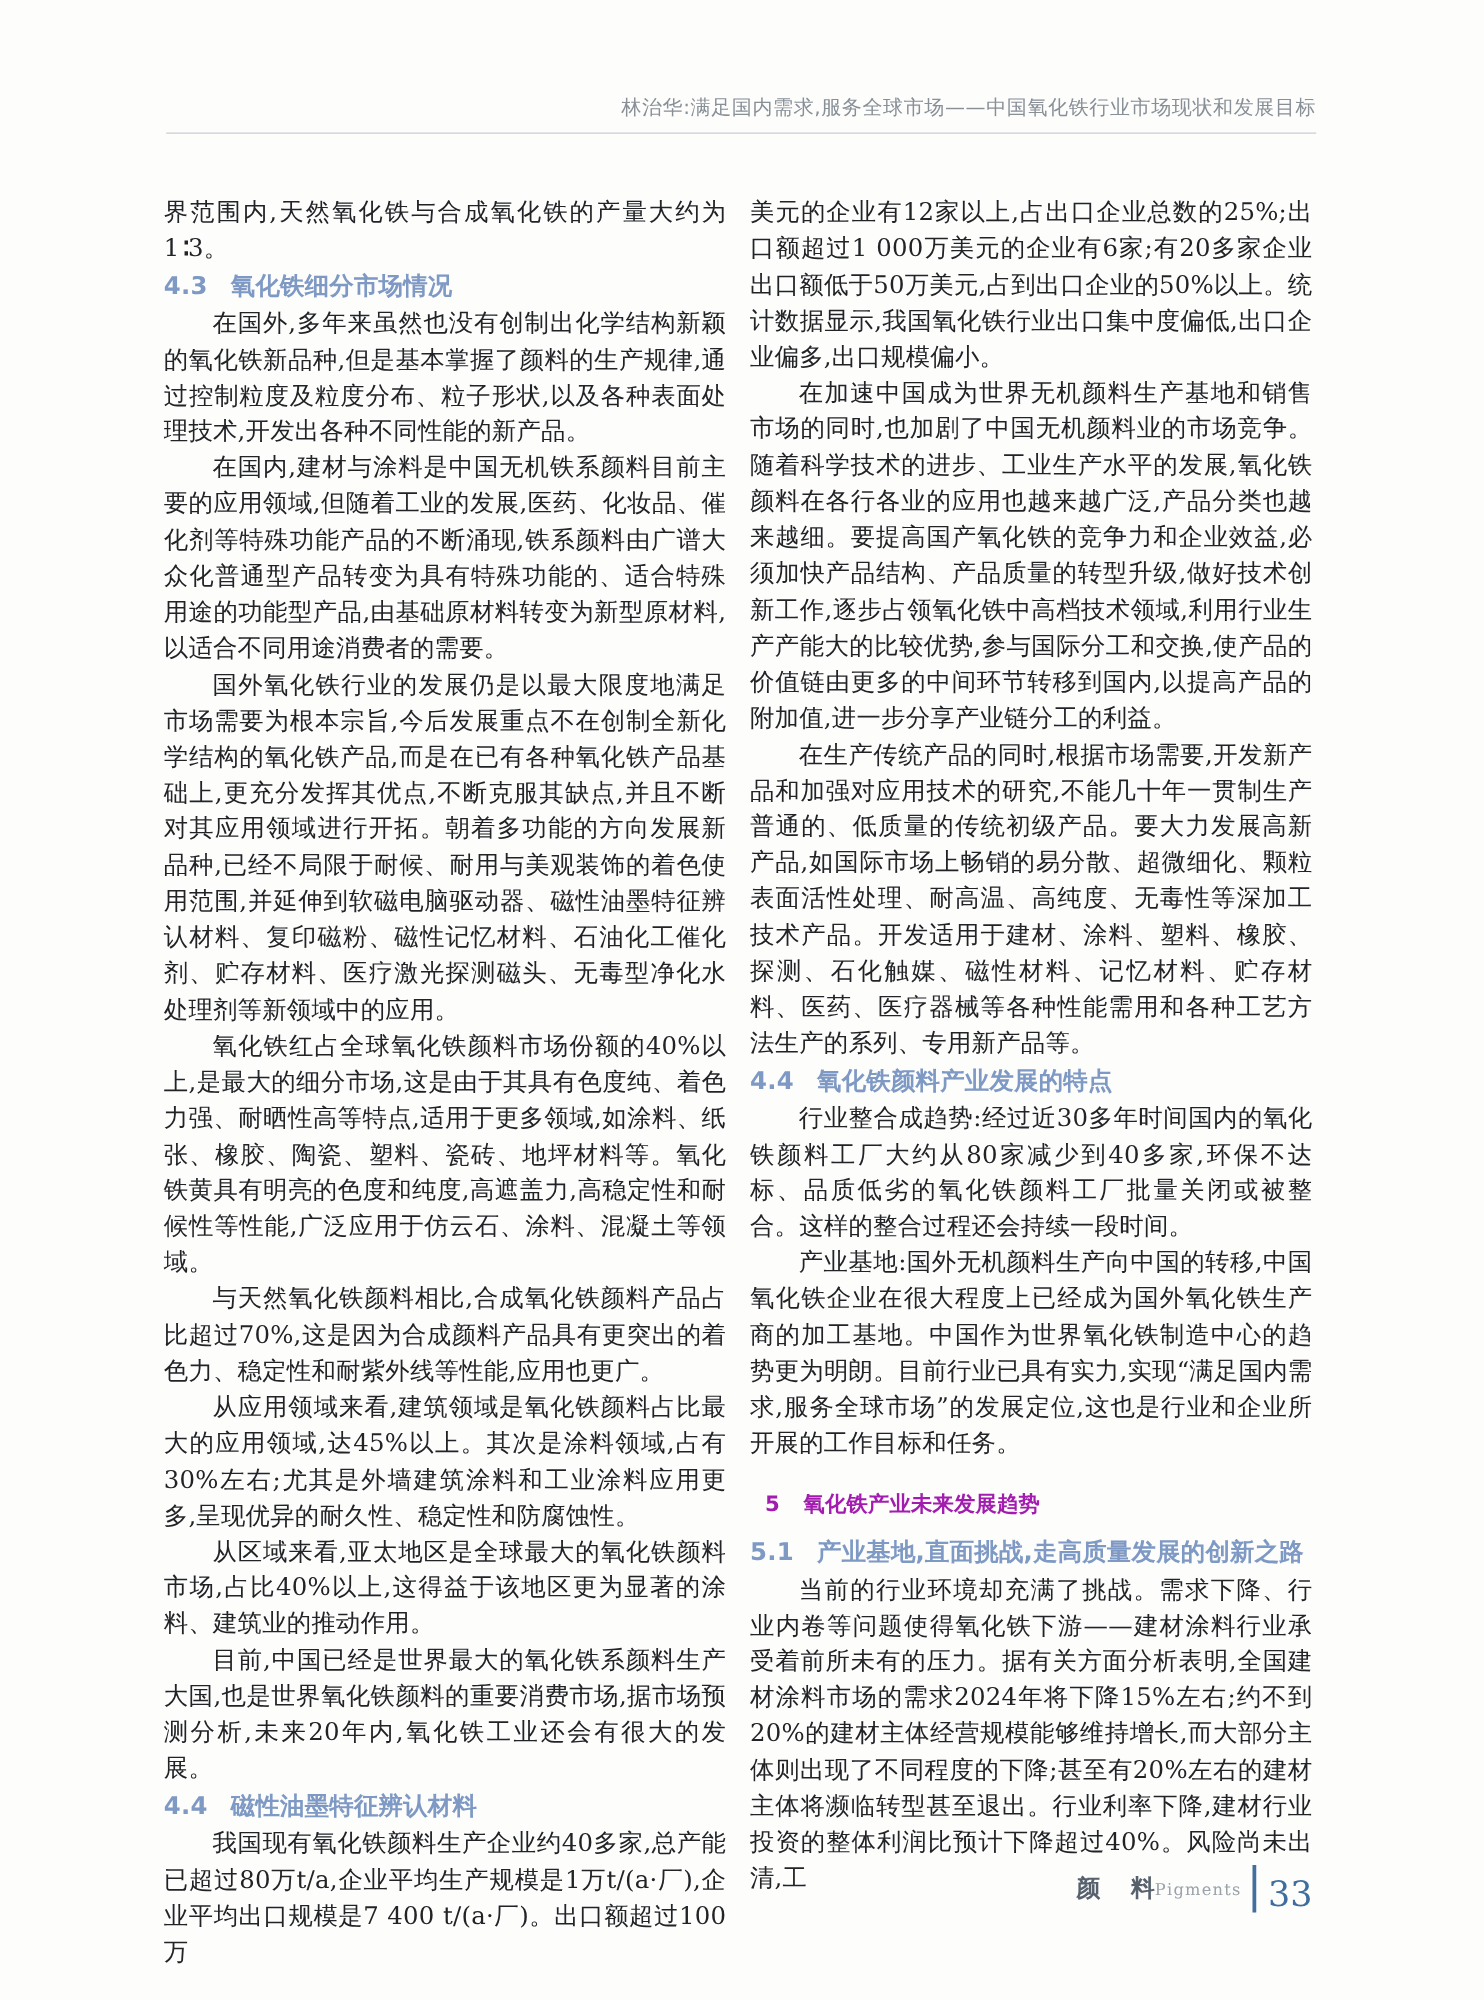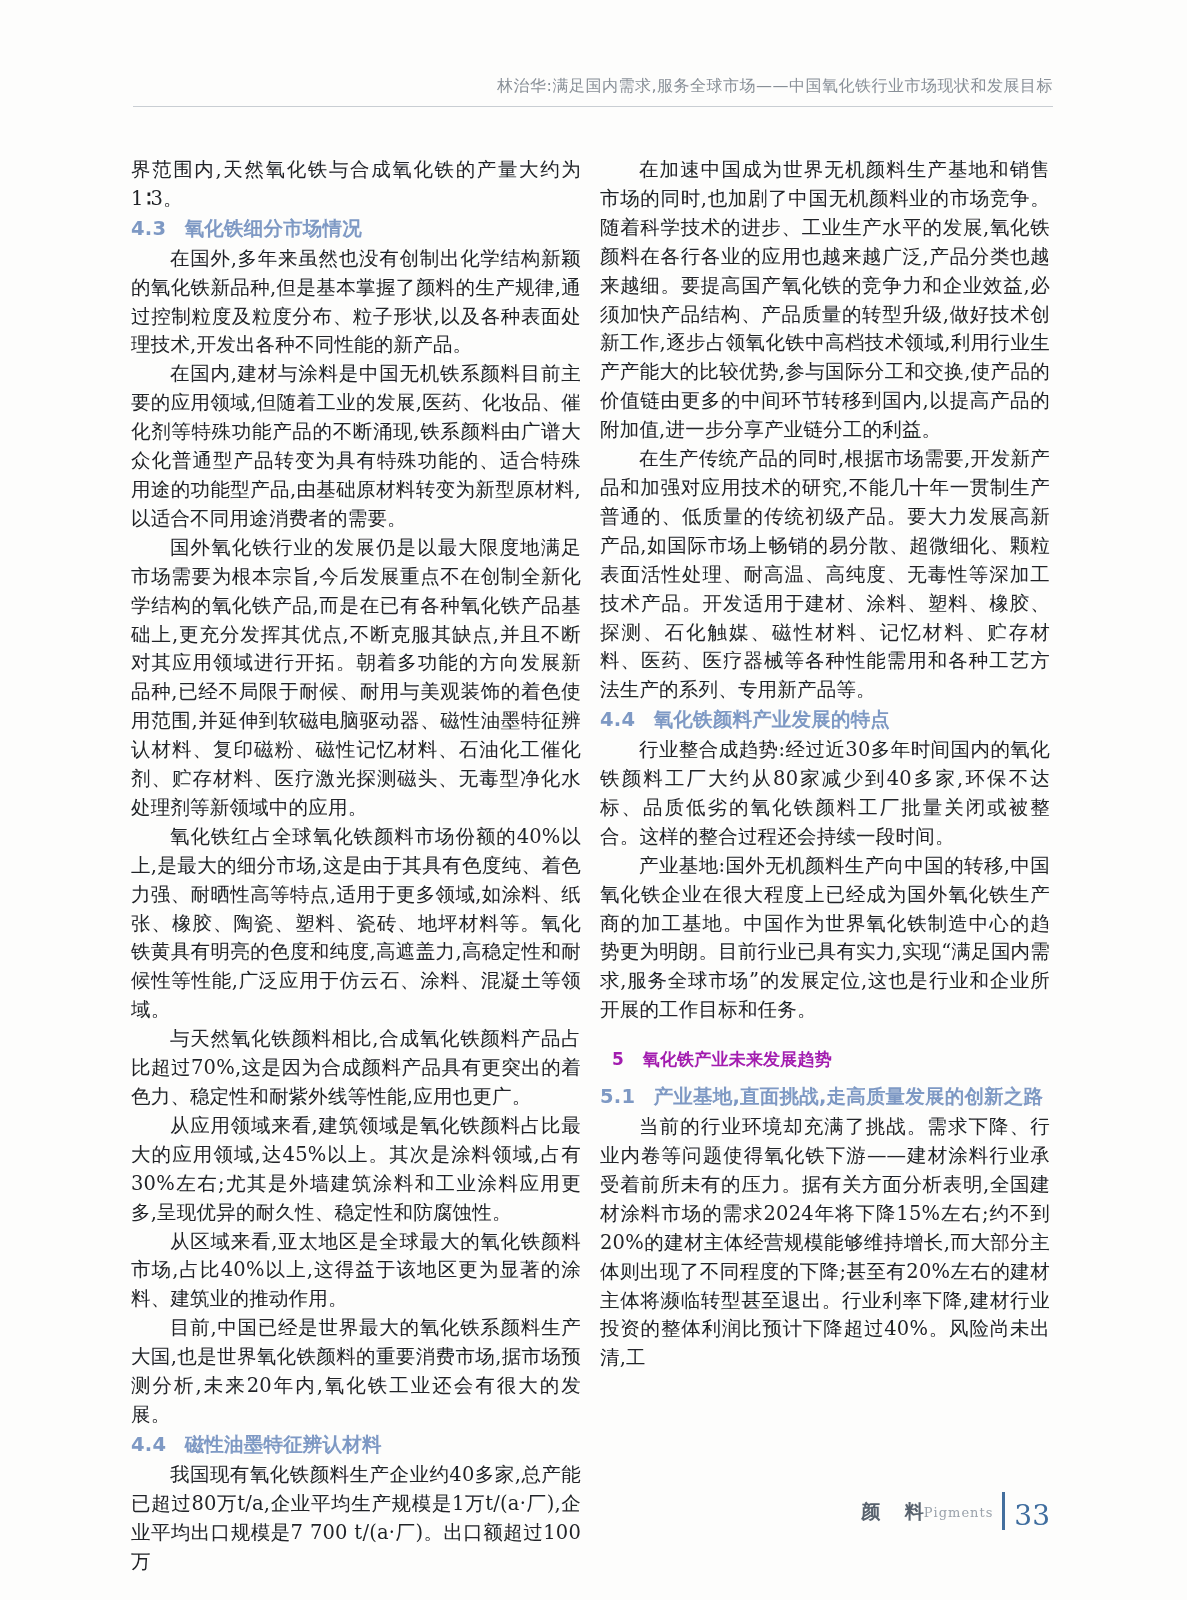--- a/index.html
+++ b/index.html
@@ -75,23 +75,24 @@
     <div class="h2"><span class="hnum">4.3</span><span class="htitle">氧化铁细分市场情况</span></div>
     <p class="para">在国外,多年来虽然也没有创制出化学结构新颖的氧化铁新品种,但是基本掌握了颜料的生产规律,通过控制粒度及粒度分布、粒子形状,以及各种表面处理技术,开发出各种不同性能的新产品。</p>
     <p class="para">在国内,建材与涂料是中国无机铁系颜料目前主要的应用领域,但随着工业的发展,医药、化妆品、催化剂等特殊功能产品的不断涌现,铁系颜料由广谱大众化普通型产品转变为具有特殊功能的、适合特殊用途的功能型产品,由基础原材料转变为新型原材料,以适合不同用途消费者的需要。</p>
     <p class="para">国外氧化铁行业的发展仍是以最大限度地满足市场需要为根本宗旨,今后发展重点不在创制全新化学结构的氧化铁产品,而是在已有各种氧化铁产品基础上,更充分发挥其优点,不断克服其缺点,并且不断对其应用领域进行开拓。朝着多功能的方向发展新品种,已经不局限于耐候、耐用与美观装饰的着色使用范围,并延伸到软磁电脑驱动器、磁性油墨特征辨认材料、复印磁粉、磁性记忆材料、石油化工催化剂、贮存材料、医疗激光探测磁头、无毒型净化水处理剂等新领域中的应用。</p>
     <p class="para">氧化铁红占全球氧化铁颜料市场份额的40%以上,是最大的细分市场,这是由于其具有色度纯、着色力强、耐晒性高等特点,适用于更多领域,如涂料、纸张、橡胶、陶瓷、塑料、瓷砖、地坪材料等。氧化铁黄具有明亮的色度和纯度,高遮盖力,高稳定性和耐候性等性能,广泛应用于仿云石、涂料、混凝土等领域。</p>
     <p class="para">与天然氧化铁颜料相比,合成氧化铁颜料产品占比超过70%,这是因为合成颜料产品具有更突出的着色力、稳定性和耐紫外线等性能,应用也更广。</p>
     <p class="para">从应用领域来看,建筑领域是氧化铁颜料占比最大的应用领域,达45%以上。其次是涂料领域,占有30%左右;尤其是外墙建筑涂料和工业涂料应用更多,呈现优异的耐久性、稳定性和防腐蚀性。</p>
     <p class="para">从区域来看,亚太地区是全球最大的氧化铁颜料市场,占比40%以上,这得益于该地区更为显著的涂料、建筑业的推动作用。</p>
     <p class="para">目前,中国已经是世界最大的氧化铁系颜料生产大国,也是世界氧化铁颜料的重要消费市场,据市场预测分析,未来20年内,氧化铁工业还会有很大的发展。</p>
     <div class="h2"><span class="hnum">4.4</span><span class="htitle">磁性油墨特征辨认材料</span></div>
-    <p class="para">我国现有氧化铁颜料生产企业约40多家,总产能已超过80万t/a,企业平均生产规模是1万t/(a·厂),企业平均出口规模是7 700 t/(a·厂)。出口额超过100万</p>
+    <p class="para">我国现有氧化铁颜料生产企业约40多家,总产能已超过80万t/a,企业平均生产规模是1万t/(a·厂),企业平均出口规模是7 400 t/(a·厂)。出口额超过100万</p>
   </div>
 <div class="col col-right">
+    <p class="para no-indent">美元的企业有12家以上,占出口企业总数的25%;出口额超过1 000万美元的企业有6家;有20多家企业出口额低于50万美元,占到出口企业的50%以上。统计数据显示,我国氧化铁行业出口集中度偏低,出口企业偏多,出口规模偏小。</p>
     <p class="para">在加速中国成为世界无机颜料生产基地和销售市场的同时,也加剧了中国无机颜料业的市场竞争。随着科学技术的进步、工业生产水平的发展,氧化铁颜料在各行各业的应用也越来越广泛,产品分类也越来越细。要提高国产氧化铁的竞争力和企业效益,必须加快产品结构、产品质量的转型升级,做好技术创新工作,逐步占领氧化铁中高档技术领域,利用行业生产产能大的比较优势,参与国际分工和交换,使产品的价值链由更多的中间环节转移到国内,以提高产品的附加值,进一步分享产业链分工的利益。</p>
     <p class="para">在生产传统产品的同时,根据市场需要,开发新产品和加强对应用技术的研究,不能几十年一贯制生产普通的、低质量的传统初级产品。要大力发展高新产品,如国际市场上畅销的易分散、超微细化、颗粒表面活性处理、耐高温、高纯度、无毒性等深加工技术产品。开发适用于建材、涂料、塑料、橡胶、探测、石化触媒、磁性材料、记忆材料、贮存材料、医药、医疗器械等各种性能需用和各种工艺方法生产的系列、专用新产品等。</p>
     <div class="h2"><span class="hnum">4.4</span><span class="htitle">氧化铁颜料产业发展的特点</span></div>
     <p class="para">行业整合成趋势:经过近30多年时间国内的氧化铁颜料工厂大约从80家减少到40多家,环保不达标、品质低劣的氧化铁颜料工厂批量关闭或被整合。这样的整合过程还会持续一段时间。</p>
     <p class="para">产业基地:国外无机颜料生产向中国的转移,中国氧化铁企业在很大程度上已经成为国外氧化铁生产商的加工基地。中国作为世界氧化铁制造中心的趋势更为明朗。目前行业已具有实力,实现“满足国内需求,服务全球市场”的发展定位,这也是行业和企业所开展的工作目标和任务。</p>
     <div class="h1"><span class="hnum">5</span><span class="htitle">氧化铁产业未来发展趋势</span></div>
     <div class="h2"><span class="hnum">5.1</span><span class="htitle">产业基地,直面挑战,走高质量发展的创新之路</span></div>
     <p class="para">当前的行业环境却充满了挑战。需求下降、行业内卷等问题使得氧化铁下游——建材涂料行业承受着前所未有的压力。据有关方面分析表明,全国建材涂料市场的需求2024年将下降15%左右;约不到20%的建材主体经营规模能够维持增长,而大部分主体则出现了不同程度的下降;甚至有20%左右的建材主体将濒临转型甚至退出。行业利率下降,建材行业投资的整体利润比预计下降超过40%。风险尚未出清,工</p>
   </div>
 

